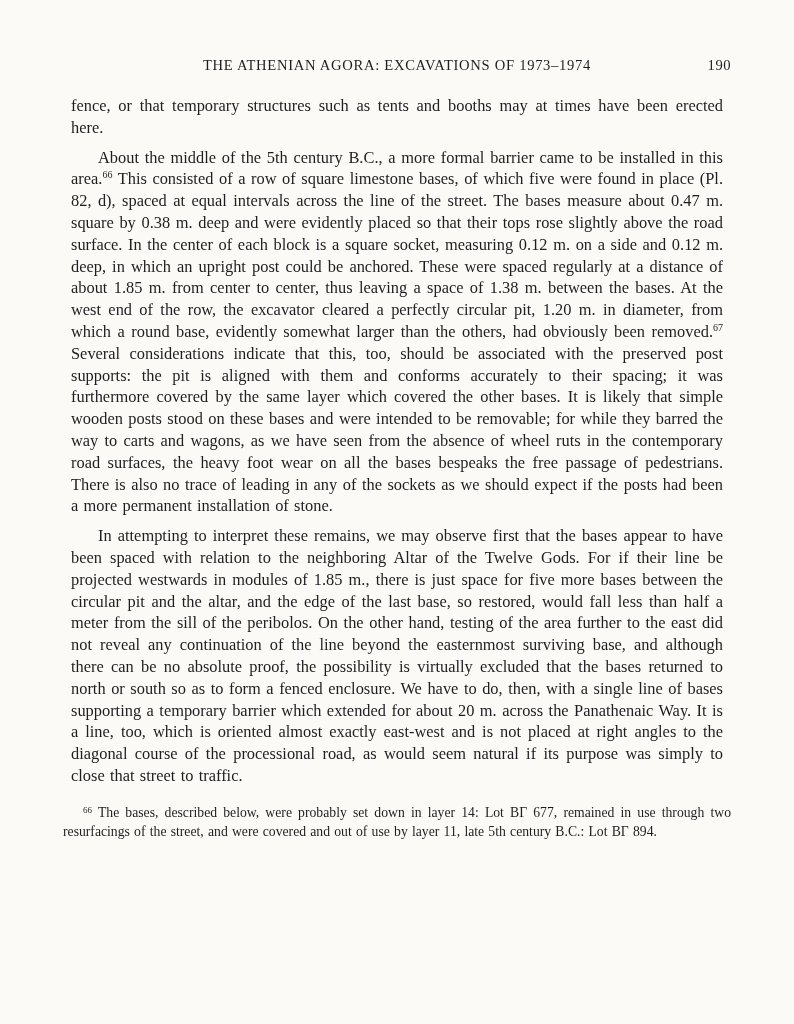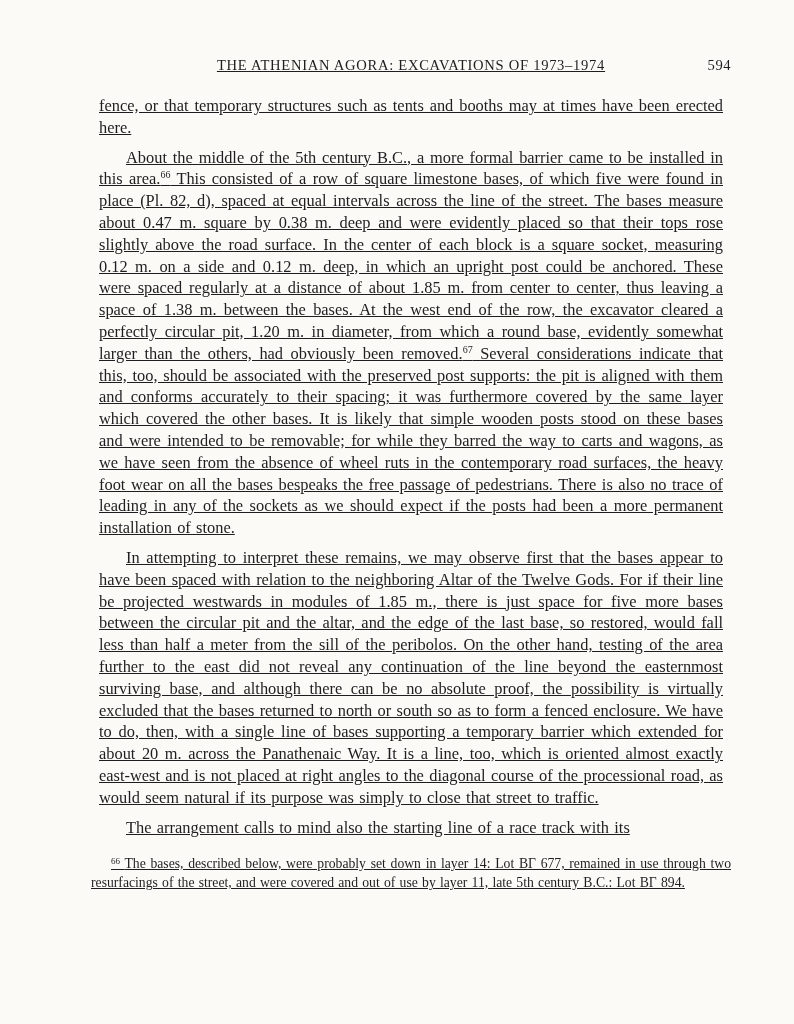--- a/index.html
+++ b/index.html
@@ -7,24 +7,23 @@
   body {
     width: 794px;
     height: 1024px;
     background: #fbfaf7;
     font-family: "Liberation Serif", "DejaVu Serif", serif;
     color: #1e1e20;
   }
   .page {
     width: 794px;
     height: 1024px;
-    padding: 57px 63px 40px 91px;
+    padding: 57px 63px 40px 63px;
     overflow: hidden;
     background: #fbfaf7;
-    text-decoration: underline;
   }
   .page-header {
     position: relative;
     text-align: center;
     font-size: 14.6px;
     letter-spacing: 0.7px;
     white-space: nowrap;
     margin-bottom: 21px;
   }
   .page-number {
@@ -64,30 +63,29 @@
     top: -4px;
   }
 </style>
 </head>
 <body>
 
 <div class="page">
 
   <div class="page-header">
     <span class="running-title">THE ATHENIAN AGORA: EXCAVATIONS OF 1973–1974</span>
-    <span class="page-number">594</span>
+    <span class="page-number">190</span>
   </div>
 
   <div class="body-text">
     <p class="para first">fence, or that temporary structures such as tents and booths may at times have been erected here.</p>
 
     <p class="para"><span>About the middle of the 5th century B.C., a more formal barrier came to be installed in this area.</span><sup class="fnref">66</sup><span> This consisted of a row of square limestone bases, of which five were found in place (Pl. 82, d), spaced at equal intervals across the line of the street. The bases measure about 0.47 m. square by 0.38 m. deep and were evidently placed so that their tops rose slightly above the road surface. In the center of each block is a square socket, measuring 0.12 m. on a side and 0.12 m. deep, in which an upright post could be anchored. These were spaced regularly at a distance of about 1.85 m. from center to center, thus leaving a space of 1.38 m. between the bases. At the west end of the row, the excavator cleared a perfectly circular pit, 1.20 m. in diameter, from which a round base, evidently somewhat larger than the others, had obviously been removed.</span><sup class="fnref">67</sup><span> Several considerations indicate that this, too, should be associated with the preserved post supports: the pit is aligned with them and conforms accurately to their spacing; it was furthermore covered by the same layer which covered the other bases. It is likely that simple wooden posts stood on these bases and were intended to be removable; for while they barred the way to carts and wagons, as we have seen from the absence of wheel ruts in the contemporary road surfaces, the heavy foot wear on all the bases bespeaks the free passage of pedestrians. There is also no trace of leading in any of the sockets as we should expect if the posts had been a more permanent installation of stone.</span></p>
 
     <p class="para">In attempting to interpret these remains, we may observe first that the bases appear to have been spaced with relation to the neighboring Altar of the Twelve Gods. For if their line be projected westwards in modules of 1.85 m., there is just space for five more bases between the circular pit and the altar, and the edge of the last base, so restored, would fall less than half a meter from the sill of the peribolos. On the other hand, testing of the area further to the east did not reveal any continuation of the line beyond the easternmost surviving base, and although there can be no absolute proof, the possibility is virtually excluded that the bases returned to north or south so as to form a fenced enclosure. We have to do, then, with a single line of bases supporting a temporary barrier which extended for about 20 m. across the Panathenaic Way. It is a line, too, which is oriented almost exactly east-west and is not placed at right angles to the diagonal course of the processional road, as would seem natural if its purpose was simply to close that street to traffic.</p>
 
-    <p class="para">The arrangement calls to mind also the starting line of a race track with its</p>
   </div>
 
   <div class="footnotes">
     <p class="footnote"><sup class="fnnum">66</sup> <span>The bases, described below, were probably set down in layer 14: Lot ΒΓ 677, remained in use through two resurfacings of the street, and were covered and out of use by layer 11, late 5th century B.C.: Lot ΒΓ 894.</span></p>
   </div>
 
 </div>
 
 </body></html>

